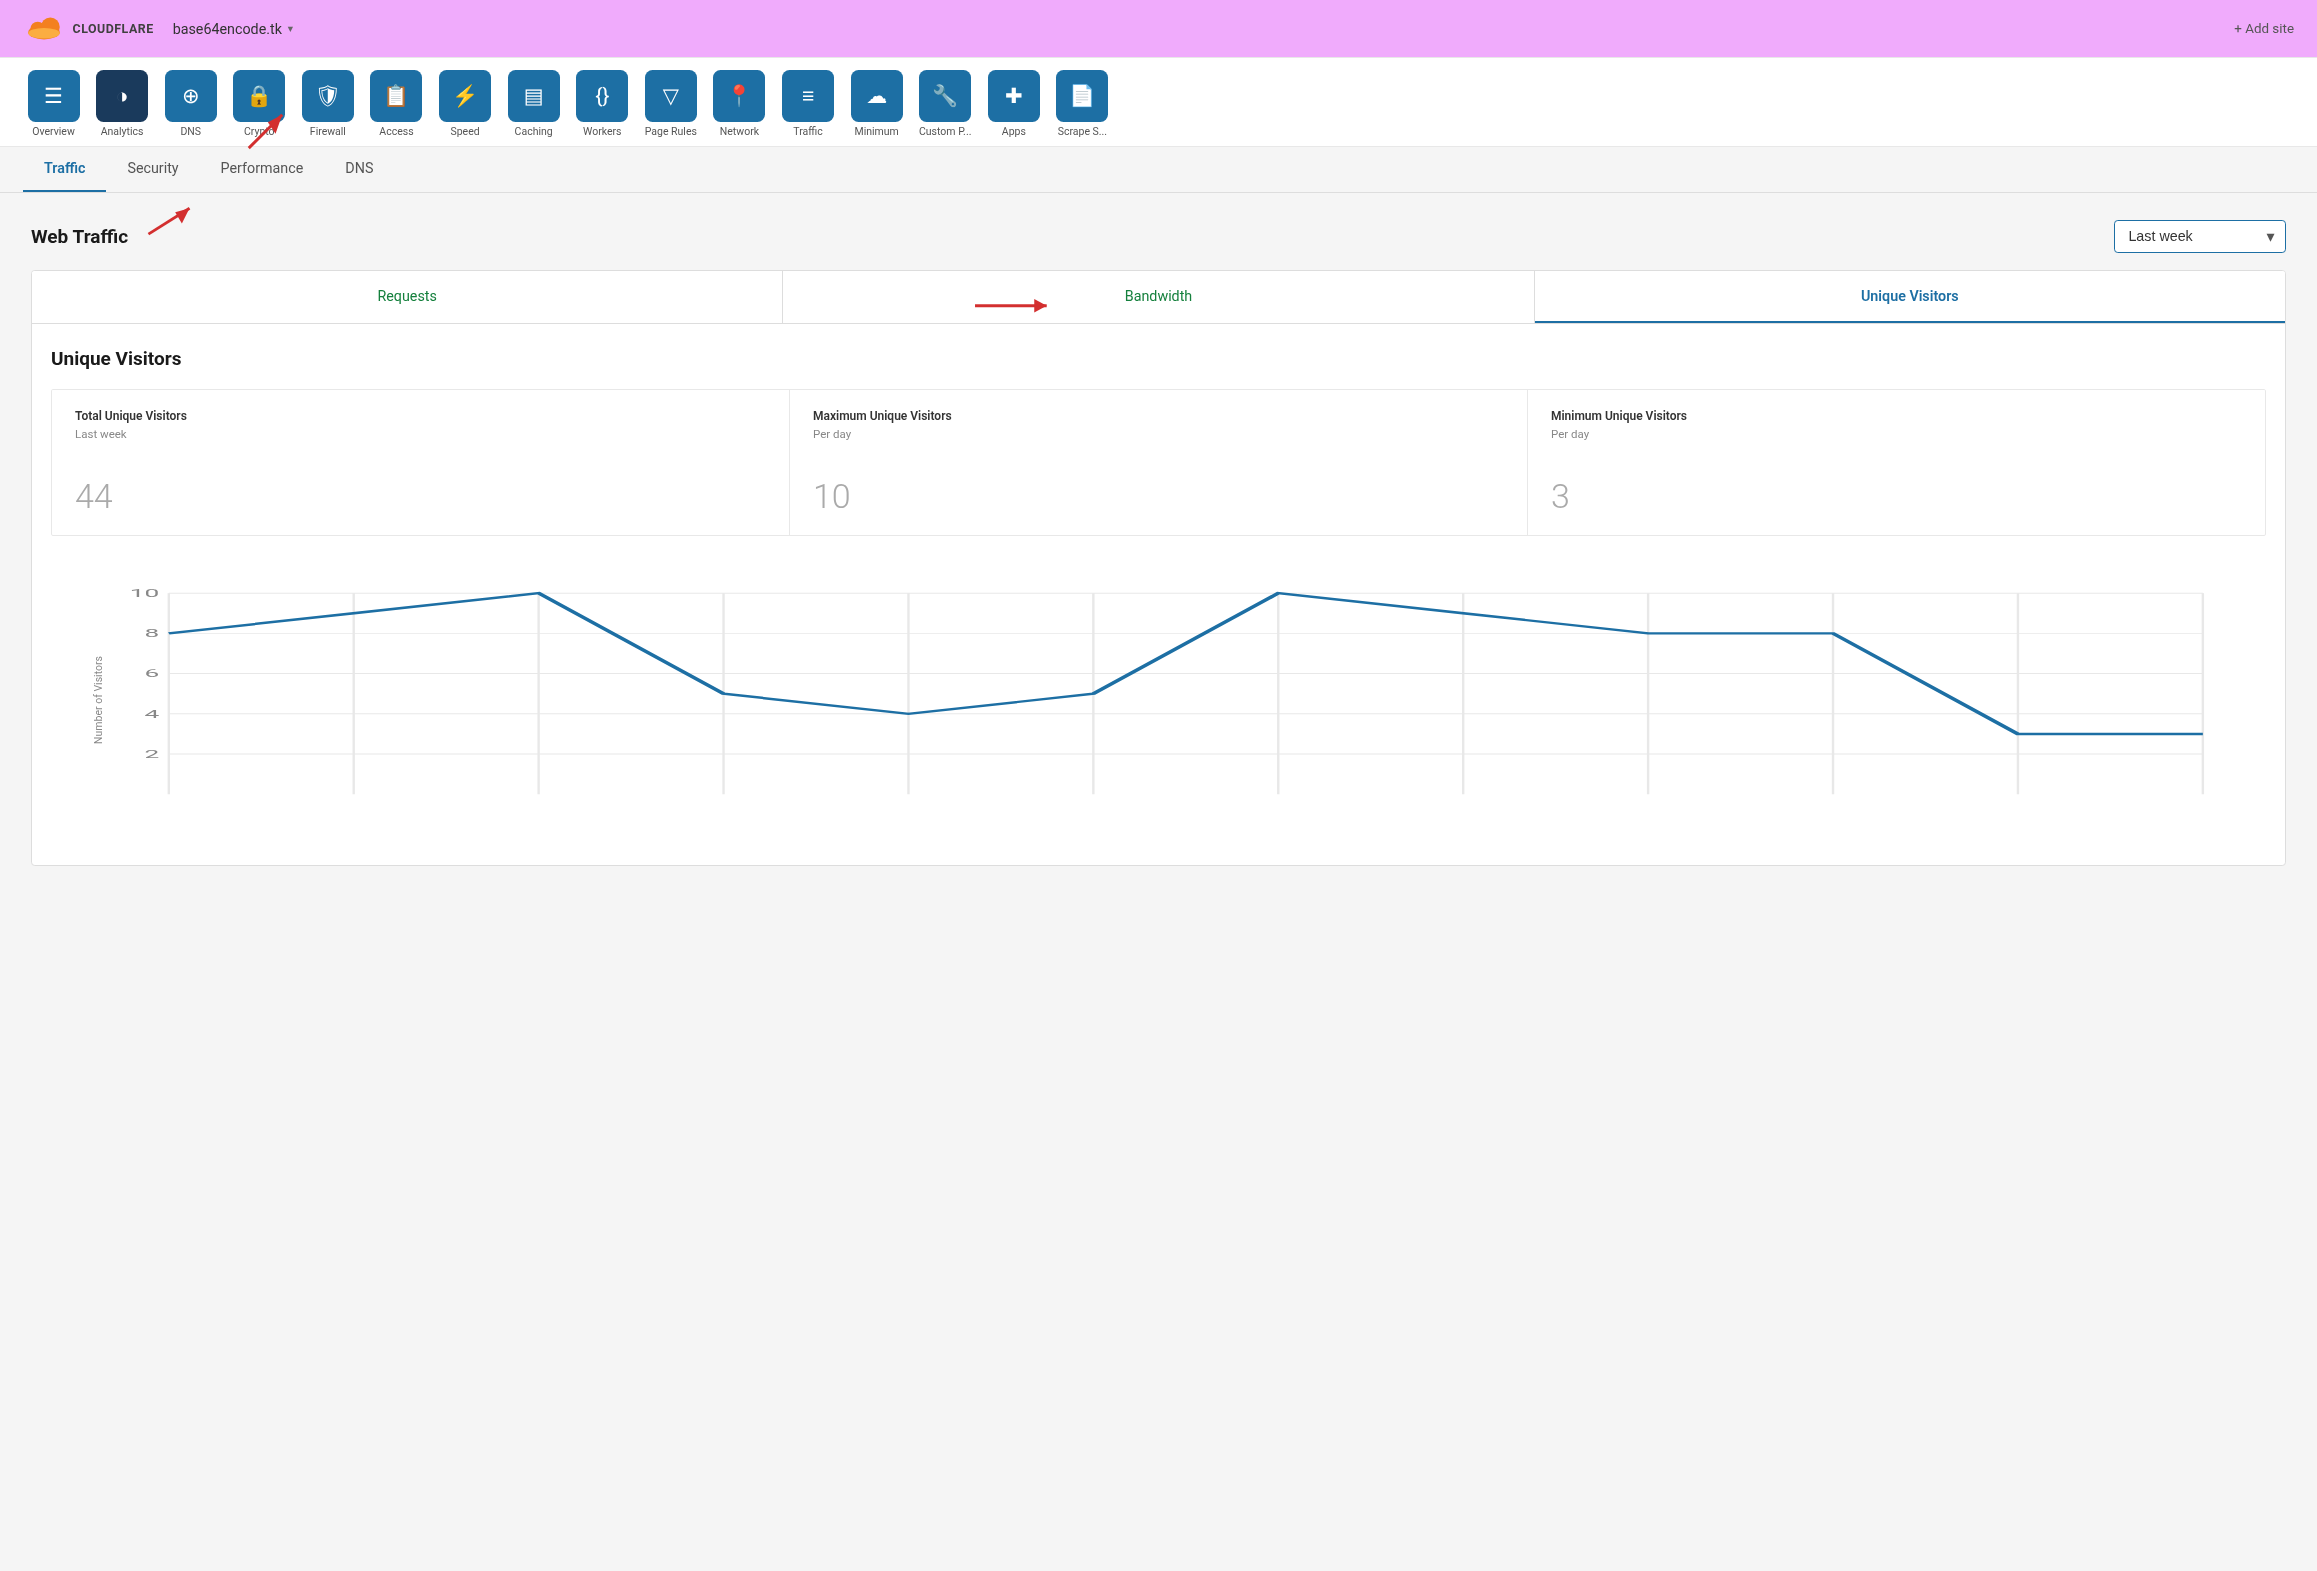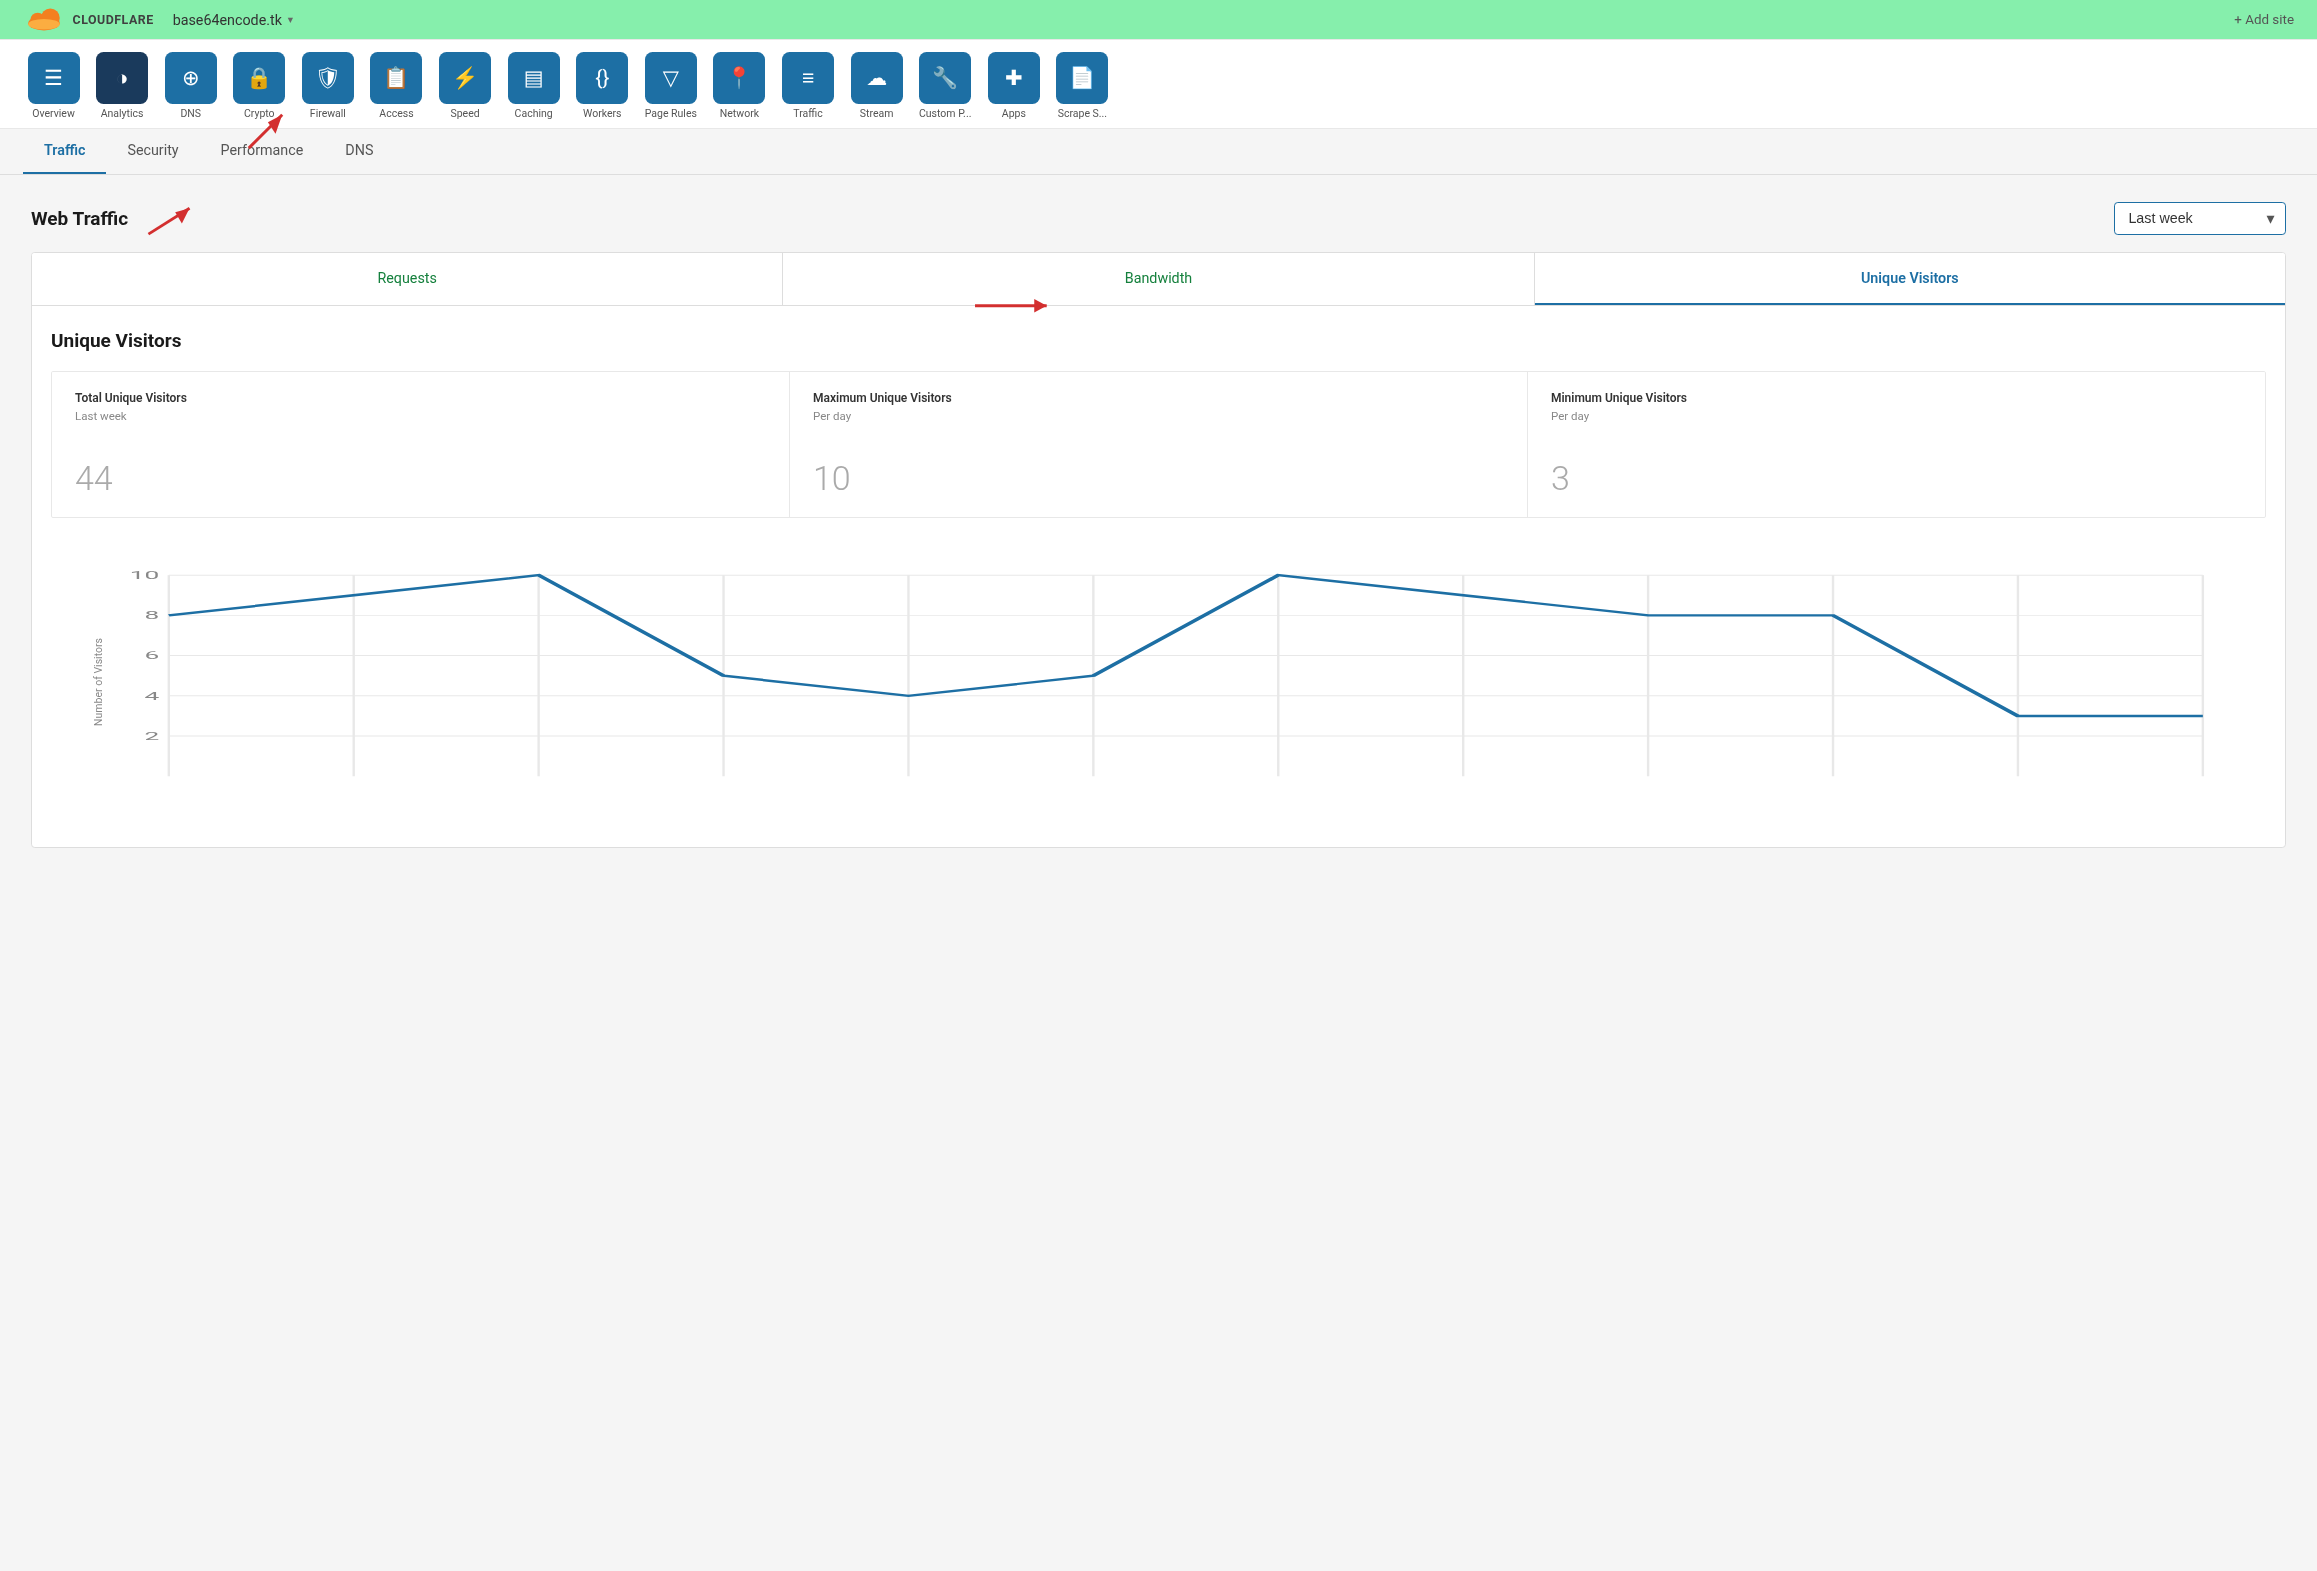--- a/index.html
+++ b/index.html
@@ -1,25 +1,25 @@
 <!DOCTYPE html>
 <html><head>
   <meta charset="utf-8">
   <style>
     * { box-sizing: border-box; margin: 0; padding: 0; }
     body { font-family: -apple-system, BlinkMacSystemFont, 'Segoe UI', Roboto, sans-serif; background: #f7f8f9; color: #333; }
 
     
     .top-bar {
-      background: #86efac;
+      background: #f0abfc;
       border-bottom: 1px solid #e8e8e8;
       display: flex;
       align-items: center;
       padding: 0 23px;
-      height: 40px;
+      height: 58px;
       justify-content: space-between;
     }
     .top-bar-left { display: flex; align-items: center; gap: 19px; }
     .logo-area { display: flex; align-items: center; gap: 7.6px; }
     .logo-cloud { width: 42px; height: 27px; }
     .logo-text { font-size: 12.4px; font-weight: 700; color: #404040; letter-spacing: 0.5px; }
     .site-selector { display: flex; align-items: center; gap: 5.7px; font-size: 14.3px; color: #333; cursor: pointer; }
     .site-selector .caret { font-size: 10.5px; color: #666; }
     .add-site { font-size: 13.4px; color: #555; cursor: pointer; }
 
@@ -250,21 +250,21 @@
       <div class="nav-icon-item">
         <div class="nav-icon-box">📍</div>
         <div class="nav-icon-label">Network</div>
       </div>
       <div class="nav-icon-item">
         <div class="nav-icon-box">≡</div>
         <div class="nav-icon-label">Traffic</div>
       </div>
       <div class="nav-icon-item">
         <div class="nav-icon-box">☁</div>
-        <div class="nav-icon-label">Stream</div>
+        <div class="nav-icon-label">Minimum</div>
       </div>
       <div class="nav-icon-item">
         <div class="nav-icon-box">🔧</div>
         <div class="nav-icon-label">Custom P...</div>
       </div>
       <div class="nav-icon-item">
         <div class="nav-icon-box">✚</div>
         <div class="nav-icon-label">Apps</div>
       </div>
       <div class="nav-icon-item">

